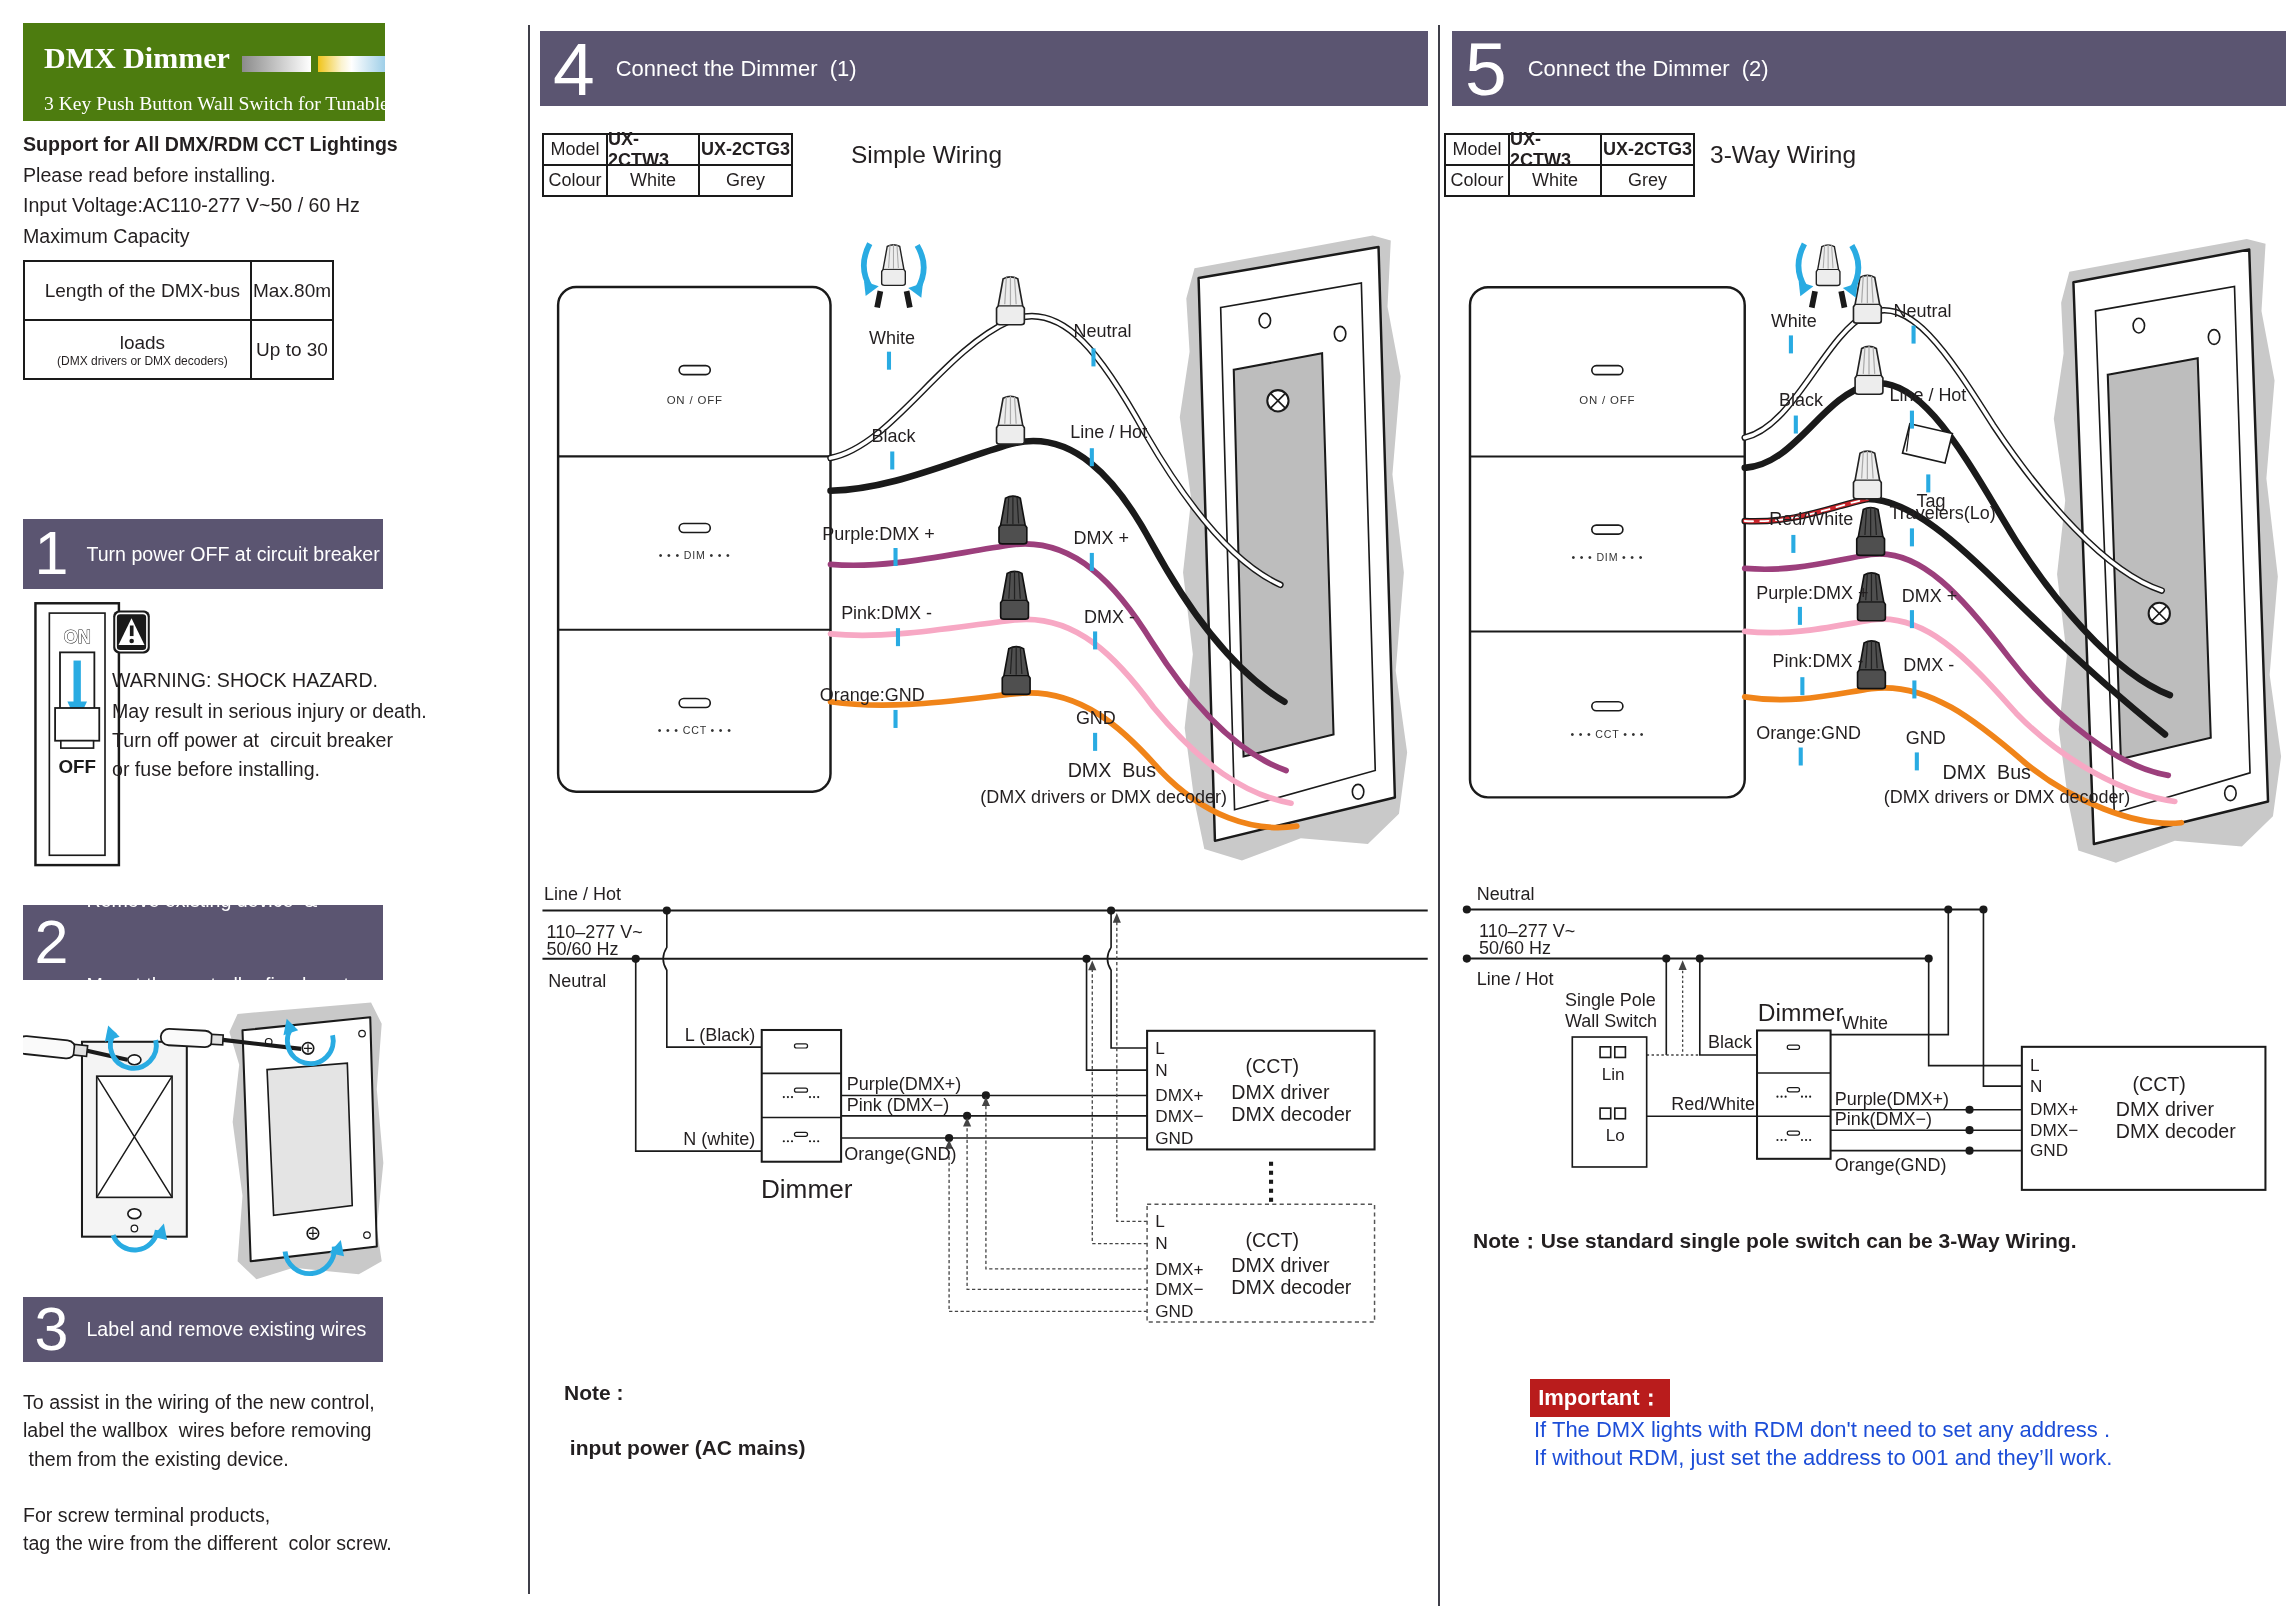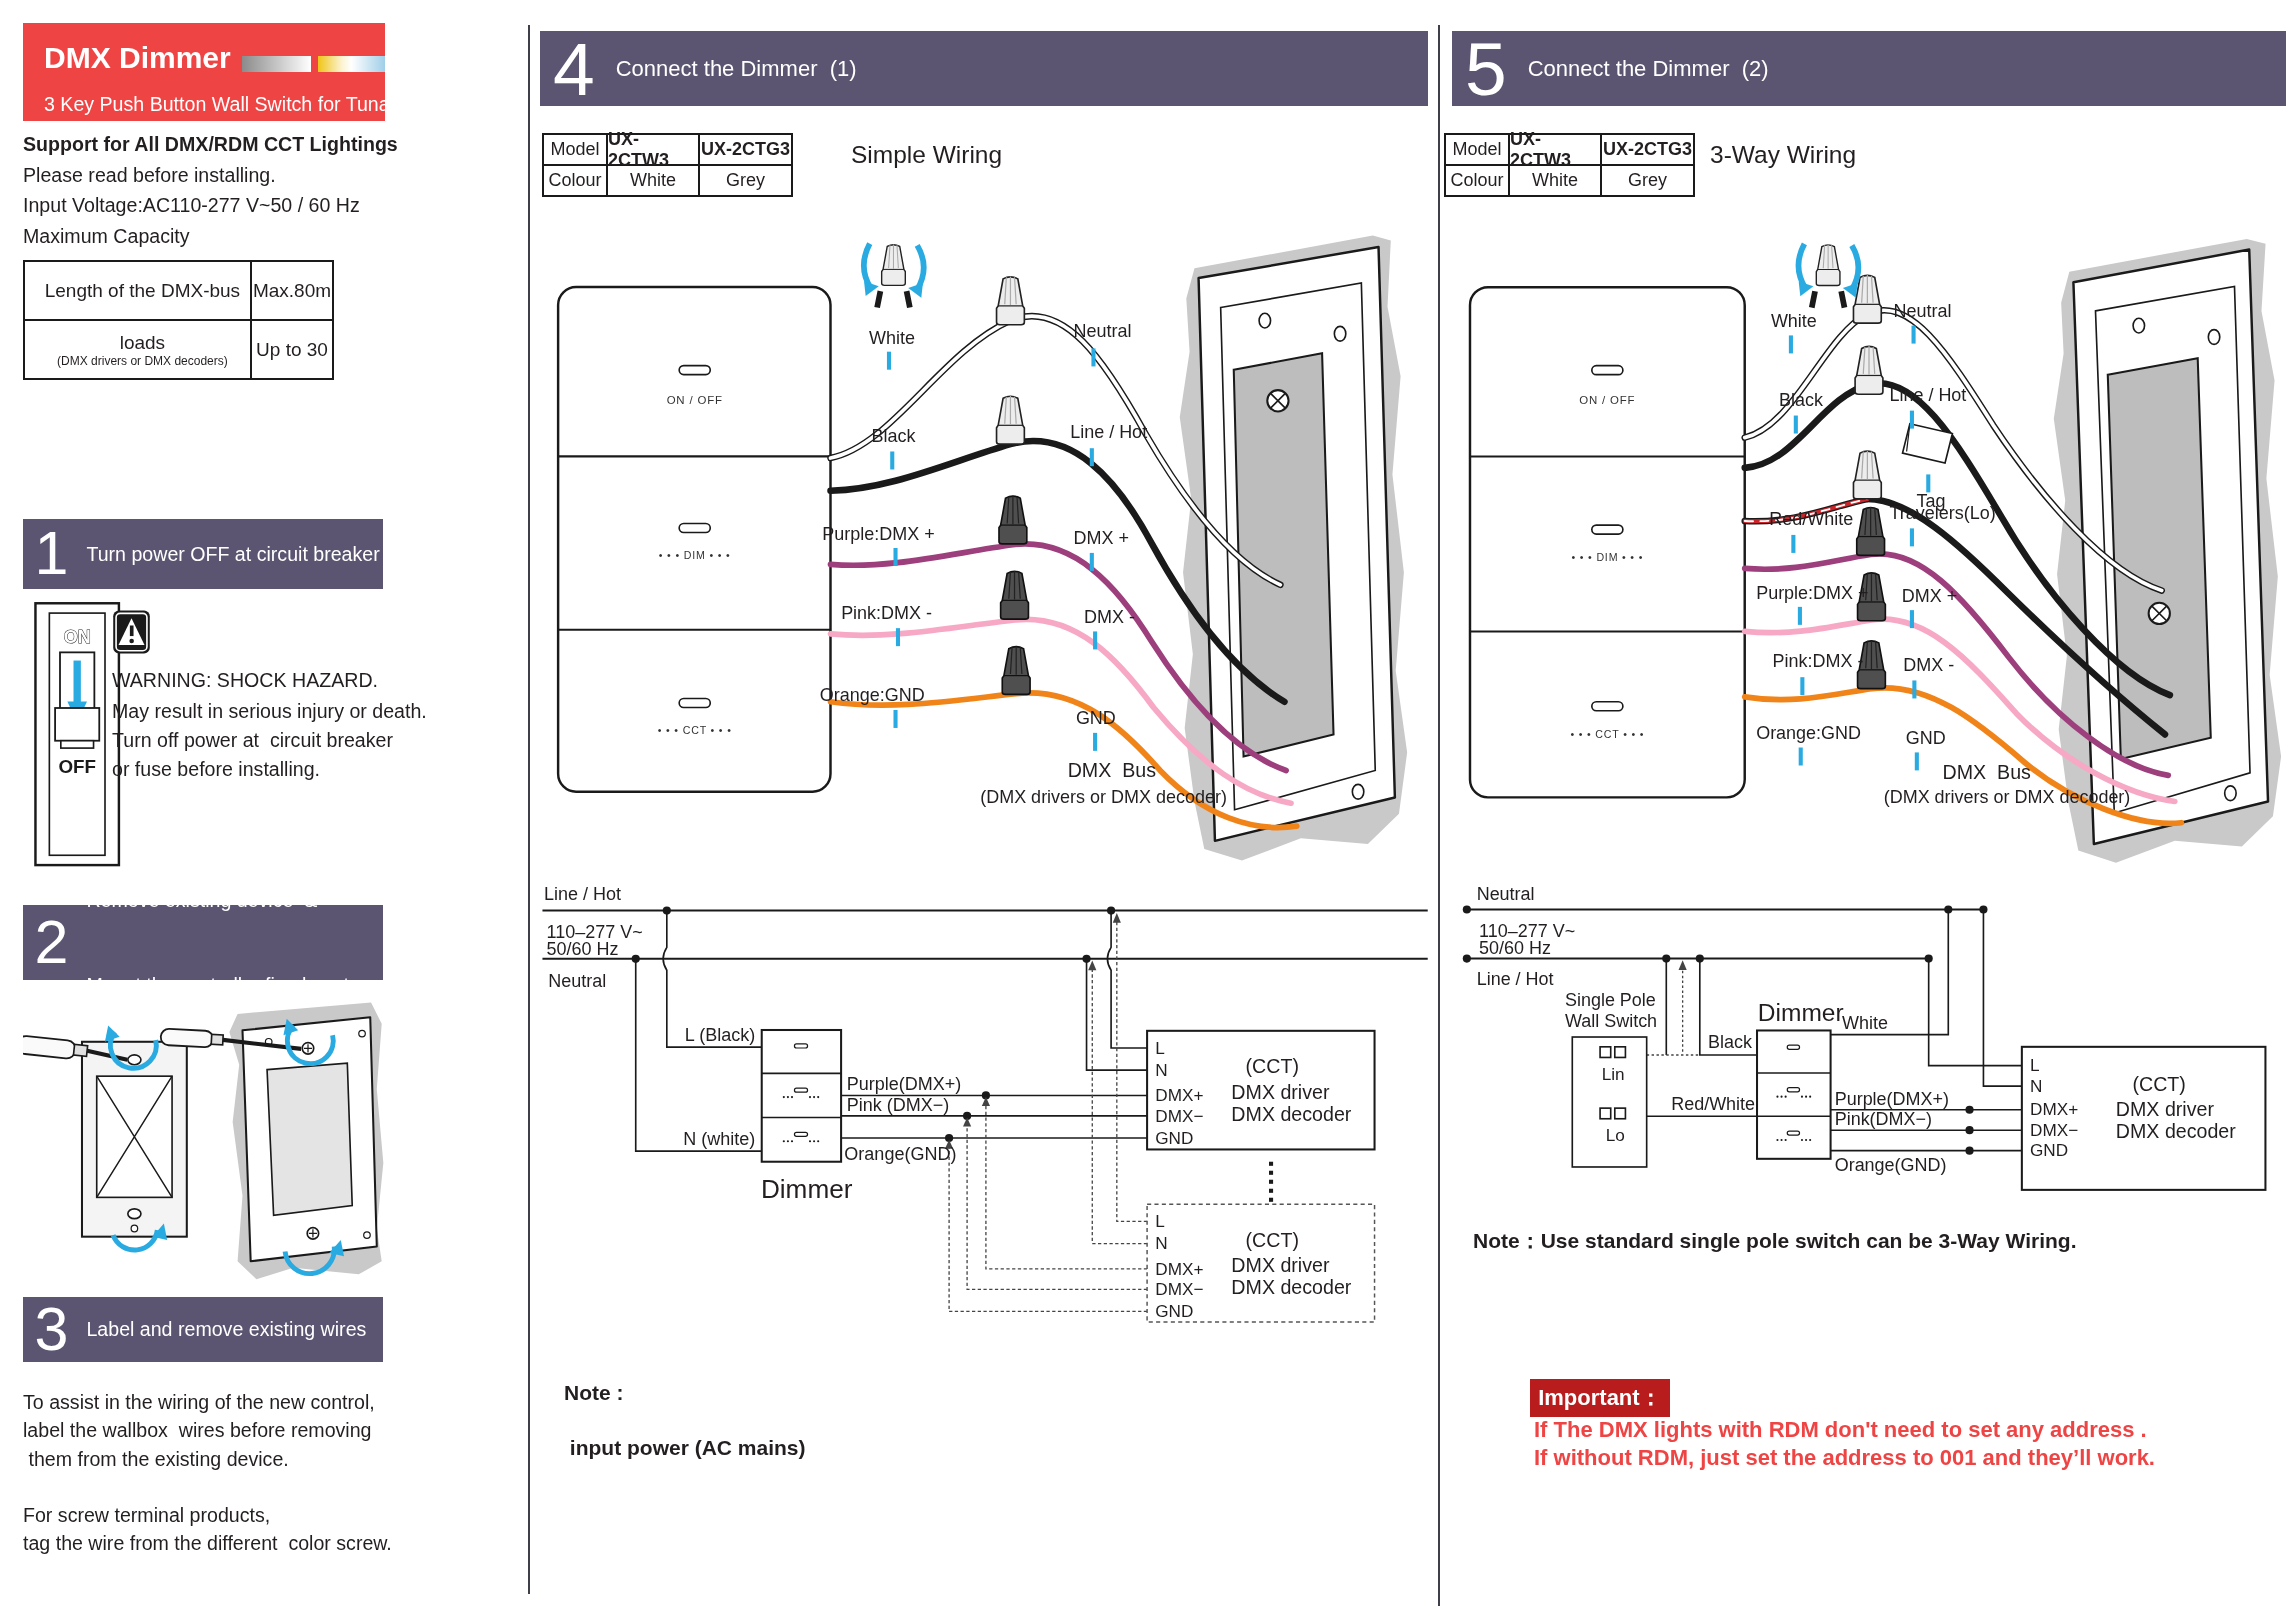--- a/index.html
+++ b/index.html
@@ -9,21 +9,21 @@
   .txt{white-space:pre;}
   .divider{position:absolute;width:1.6px;background:#3f3f49;}
   
   .bar{position:absolute;background:#5b5571;color:#fff;display:flex;align-items:center;overflow:visible;}
   .bar .step-num{font-size:61px;font-weight:400;line-height:.88;margin:0 18px 0 11.5px;}
   .bar.big .step-num{font-size:75px;margin:0 21px 0 13px;}
   .bar .step-title{font-size:19.6px;white-space:pre;}
   .bar.big .step-title{font-size:22px;}
   .bar .two-line{line-height:1.45;}
   
-  .title-block{position:absolute;background:#ef4444;color:#fff;}
+  .title-block{position:absolute;background:#4d7c0f;color:#fff;font-family:Liberation Serif, serif;}
   .title-block .ttl{position:absolute;left:21px;top:18px;font-size:30px;font-weight:bold;}
   .title-block .sub{position:absolute;left:21px;top:70px;font-size:19.6px;white-space:pre;}
   .gbar{position:absolute;height:15.5px;top:33px;}
   .gbar.g1{left:219px;width:69px;background:linear-gradient(90deg,#8b8b8b,#ffffff);}
   .gbar.g2{left:295px;width:67px;background:linear-gradient(90deg,#f0c419 0%,#fbf3d0 35%,#ffffff 50%,#e2f0f8 65%,#9fcfe8 100%);}
   
   .t24{font-size:19.6px;} .t30{font-size:24.5px;}
   .bold{font-weight:bold;}
   
   .ctable{position:absolute;border:1.6px solid #1a1a1a;display:grid;grid-template-columns:227px 82px;}
@@ -36,21 +36,21 @@
   
   svg text{font-family:"Liberation Sans",sans-serif;fill:#231f20;font-size:22px;white-space:pre;}
   svg text.t21{font-size:21px;} svg text.t24{font-size:24px;} svg text.t30{font-size:30px;} svg text.t32{font-size:32px;}
   svg text.pnl{font-size:14px;letter-spacing:1px;fill:#333;}
   svg text.pnl2{font-size:13px;letter-spacing:1px;fill:#333;}
   svg text.on-txt{font-size:22px;font-weight:bold;fill:#fff;stroke:#1a1a1a;stroke-width:1.2px;paint-order:stroke;}
   svg text.off-txt{font-size:23px;font-weight:bold;fill:#1a1a1a;}
   
   .note-line{position:absolute;font-size:21px;white-space:pre;font-weight:bold;}
   .imp-box{position:absolute;background:#b91c1c;color:#fff;font-size:22px;font-weight:bold;padding:4.1px 8.2px;white-space:pre;}
-  .imp-line{position:absolute;color:#ef4444;font-size:22px;font-weight:bold;white-space:pre;}
+  .imp-line{position:absolute;color:#1d4ed8;font-size:22px;font-weight:normal;white-space:pre;}
 </style>
 </head>
 <body>
 
 <div id="page">
 
   <div class="divider" style="left:528px;top:24.5px;height:1569px;"></div>
   <div class="divider" style="left:1438px;top:24.5px;height:1581px;"></div>
 
   <div class="title-block" style="left:23px;top:23px;width:362px;height:98px;">

